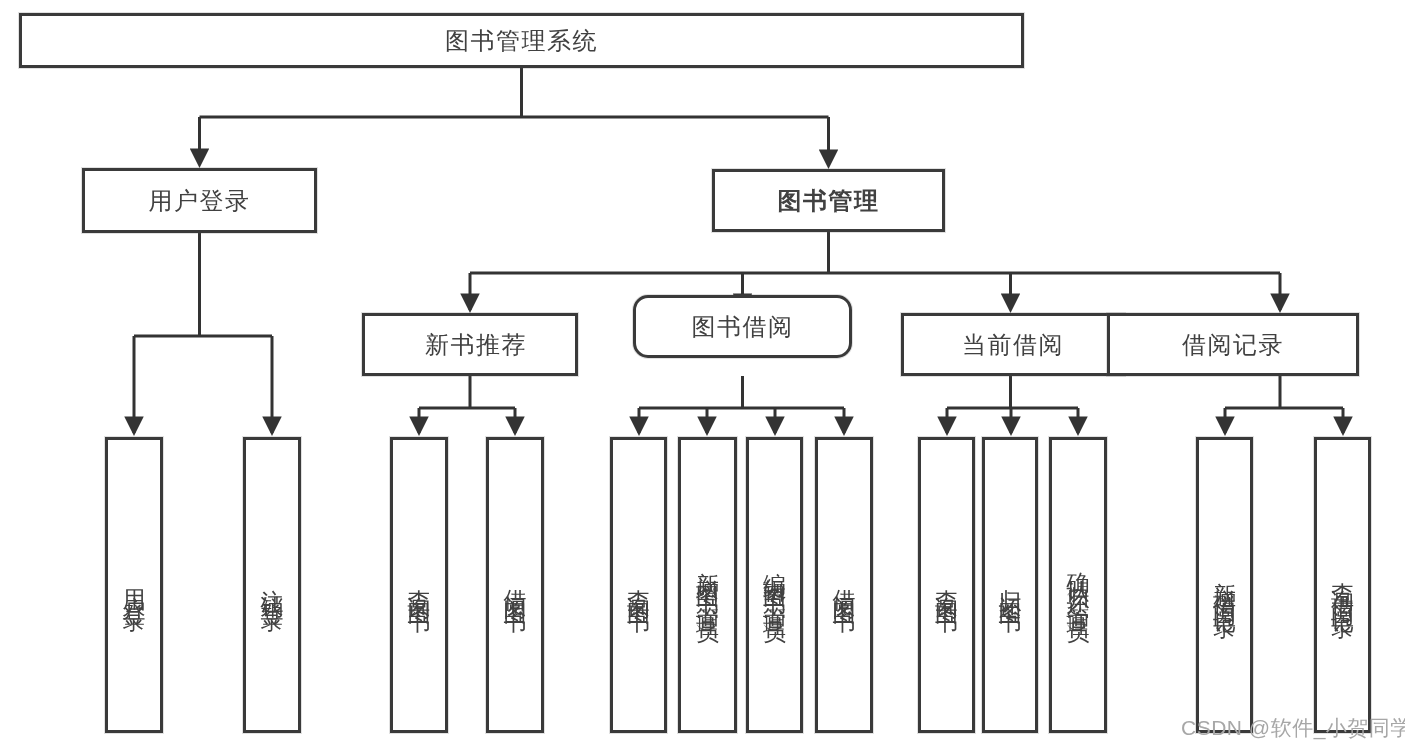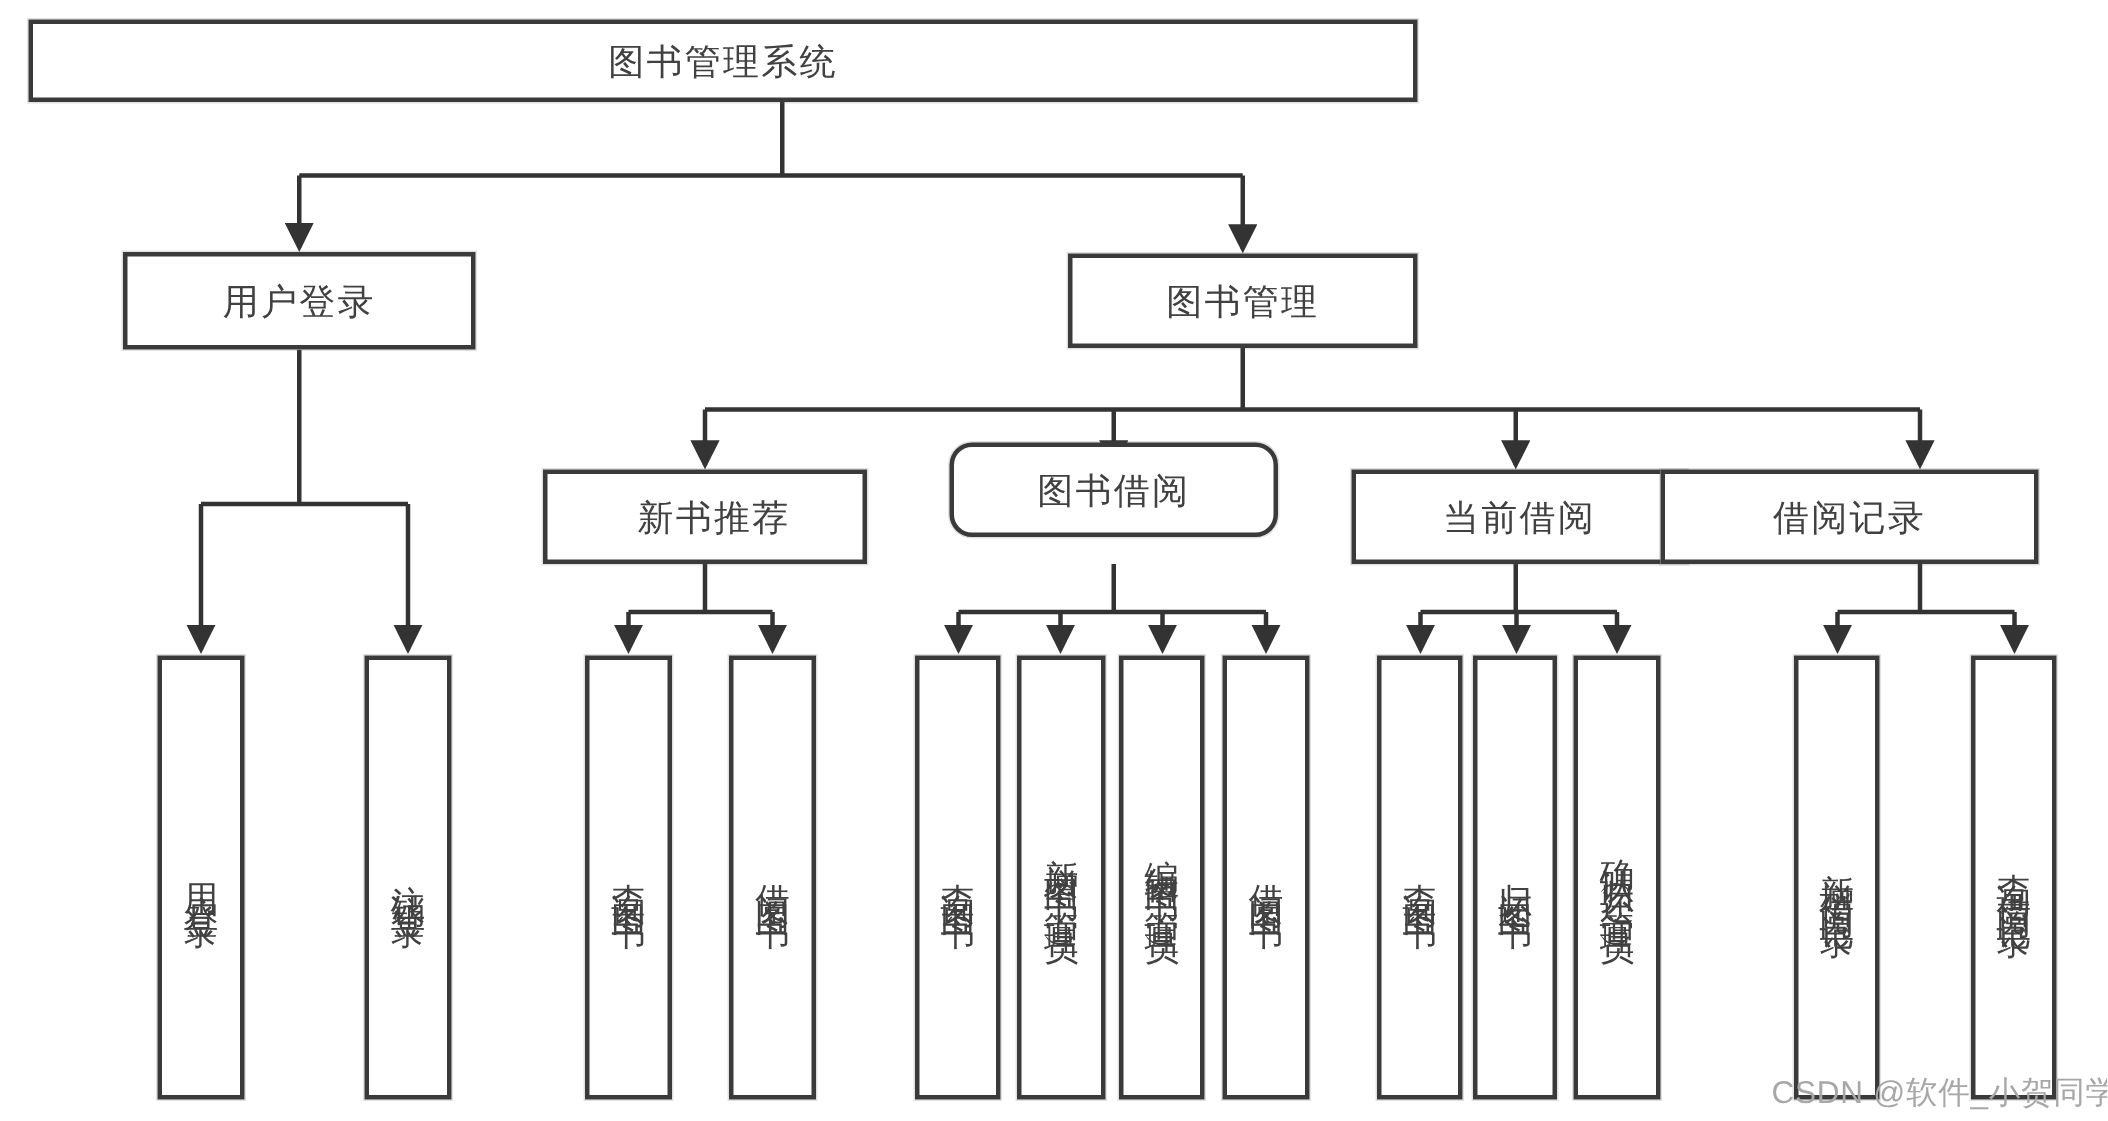--- a/index.html
+++ b/index.html
@@ -102,27 +102,27 @@
       <line x1="1011" y1="408" x2="1011" y2="433" marker-end="url(#arw)"></line>
       <line x1="1078" y1="408" x2="1078" y2="433" marker-end="url(#arw)"></line>
 
       <path d="M1280 375 V408 M1225 408 H1343"></path>
       <line x1="1225" y1="408" x2="1225" y2="433" marker-end="url(#arw)"></line>
       <line x1="1343" y1="408" x2="1343" y2="433" marker-end="url(#arw)"></line>
     </g>
   </svg>
 
   <div id="nodes">
-      <div class="box h" style="left: 19px; top: 13px; width: 926px; height: 55px;">
+      <div class="box h" style="left: 19px; top: 13px; width: 1005px; height: 55px;">
         <span class="label">图书管理系统</span>
       </div>
       <div class="box h" style="left: 82px; top: 168px; width: 235px; height: 65px;">
         <span class="label">用户登录</span>
       </div>
-      <div class="box h" style="left: 712px; top: 169px; width: 233px; height: 63px;">
+      <div class="box h" style="left: 712px; top: 169px; width: 233px; height: 63px; font-weight: bold;">
         <span class="label">图书管理</span>
       </div>
       <div class="box h" style="left: 362px; top: 313px; width: 216px; height: 63px; padding-left: 12px;">
         <span class="label">新书推荐</span>
       </div>
       <div class="box h" style="left: 633px; top: 295px; width: 219px; height: 63px; border-radius: 15px;">
         <span class="label">图书借阅</span>
       </div>
       <div class="box h" style="left: 901px; top: 313px; width: 224px; height: 63px;">
         <span class="label">当前借阅</span>

